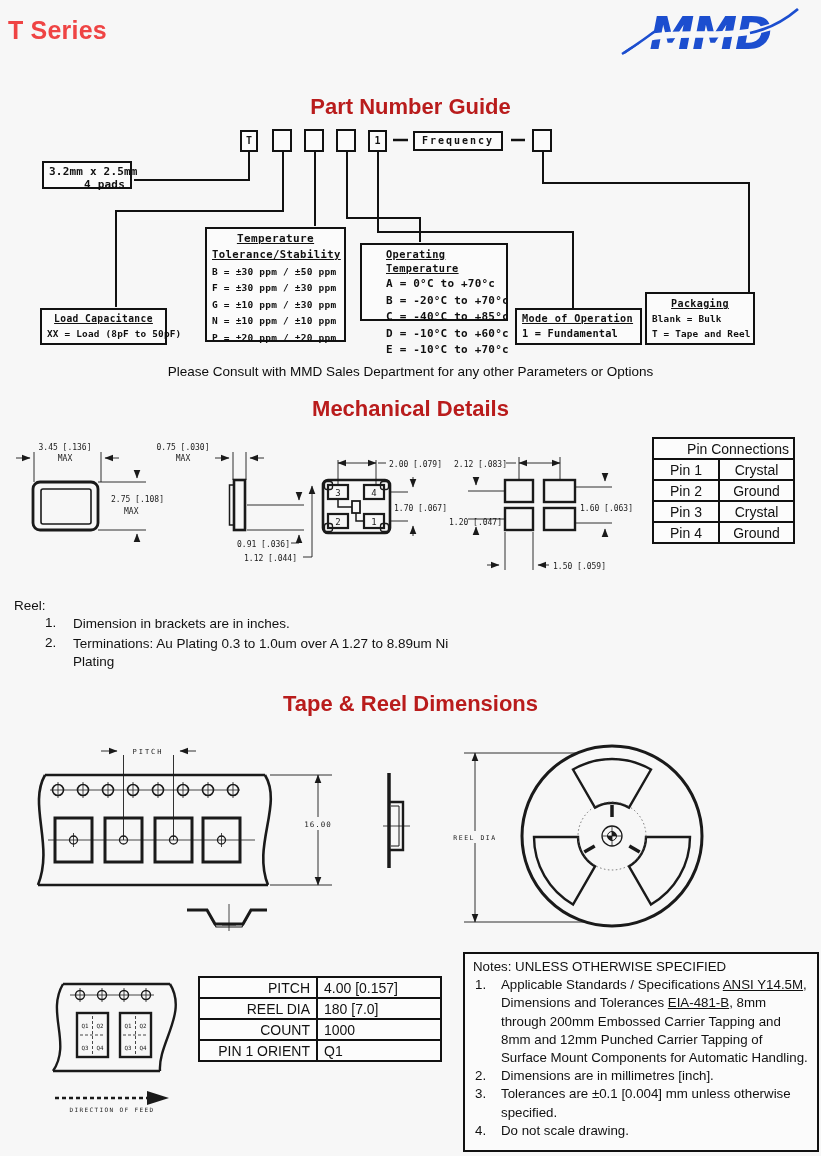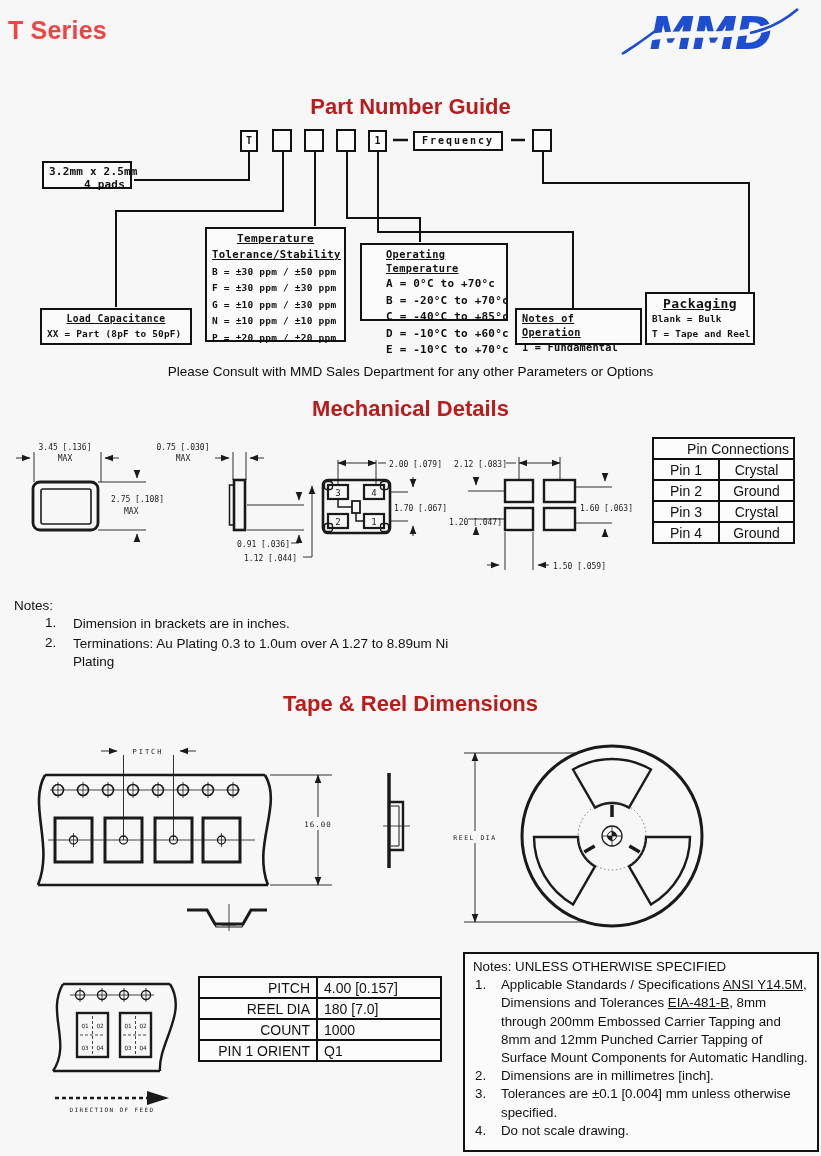--- a/index.html
+++ b/index.html
@@ -89,23 +89,23 @@
   <div class="codebox" style="left:336px;top:129px;width:20px;height:23px;"></div>
   <div class="codebox" style="left:368px;top:130px;width:19px;height:22px;line-height:18px;">1</div>
   <div class="freqbox" style="left:413px;top:131px;width:90px;height:20px;">Frequency</div>
   <div class="codebox" style="left:532px;top:129px;width:20px;height:23px;"></div>
 
   <div class="descbox" style="left:42px;top:161px;width:90px;height:28px;text-align:right;font-size:11px;font-weight:600;">
     <span class="r" style="line-height:13px;">3.2mm x 2.5mm</span>
     <span class="r" style="line-height:13px;">4 pads</span>
   </div>
 
-  <div class="descbox" style="left:40px;top:308px;width:152px;height:37px;">
+  <div class="descbox" style="left:40px;top:308px;width:127px;height:37px;">
     <span class="bt" style="font-size:9.6px;line-height:14px;">Load Capacitance</span>
-    <span class="r" style="font-size:9.4px;line-height:15px;">XX = Part (8pF to 50pF)</span>
+    <span class="r" style="font-size:9.4px;line-height:15px;">XX = Load (8pF to 50pF)</span>
   </div>
 
   <div class="descbox" style="left:205px;top:227px;width:141px;height:115px;">
     <span class="bt" style="font-size:11px;line-height:15px;">Temperature</span>
     <span class="bt" style="font-size:10.6px;line-height:16px;">Tolerance/Stability</span>
     <span class="r" style="font-size:9.5px;line-height:16.4px;margin-top:2px;">B = ±30 ppm / ±50 ppm</span>
     <span class="r" style="font-size:9.5px;line-height:16.4px;">F = ±30 ppm / ±30 ppm</span>
     <span class="r" style="font-size:9.5px;line-height:16.4px;">G = ±10 ppm / ±30 ppm</span>
     <span class="r" style="font-size:9.5px;line-height:16.4px;">N = ±10 ppm / ±10 ppm</span>
     <span class="r" style="font-size:9.5px;line-height:16.4px;">P = ±20 ppm / ±20 ppm</span>
@@ -114,26 +114,26 @@
   <div class="descbox" style="left:360px;top:243px;width:148px;height:78px;padding-left:24px;">
     <span class="bt" style="font-size:10.3px;line-height:14px;text-align:left;">Operating Temperature</span>
     <span class="r" style="font-size:11px;line-height:16.5px;margin-top:1px;">A = 0°C to +70°c</span>
     <span class="r" style="font-size:11px;line-height:16.5px;">B = -20°C to +70°c</span>
     <span class="r" style="font-size:11px;line-height:16.5px;">C = -40°C to +85°c</span>
     <span class="r" style="font-size:11px;line-height:16.5px;">D = -10°C to +60°c</span>
     <span class="r" style="font-size:11px;line-height:16.5px;">E = -10°C to +70°c</span>
   </div>
 
   <div class="descbox" style="left:515px;top:308px;width:127px;height:37px;">
-    <span class="bt" style="font-size:10.2px;line-height:14px;text-align:left;">Notes of Operation</span>
+    <span class="bt" style="font-size:10.2px;line-height:14px;text-align:left;">Mode of Operation</span>
     <span class="r" style="font-size:10.3px;line-height:15px;">1 = Fundamental</span>
   </div>
 
   <div class="descbox" style="left:645px;top:292px;width:110px;height:53px;">
-    <span class="bt" style="font-size:13px;line-height:15px;">Packaging</span>
+    <span class="bt" style="font-size:10px;line-height:15px;">Packaging</span>
     <span class="r" style="font-size:9.3px;line-height:15px;">Blank = Bulk</span>
     <span class="r" style="font-size:9.3px;line-height:15px;">T = Tape and Reel</span>
   </div>
 
   <div class="consult">Please Consult with MMD Sales Department for any other Parameters or Options</div>
 
   <h2 class="sec-title mech-title">Mechanical Details</h2>
 
   <svg class="abs" style="left:0;top:430px" width="821" height="180" viewBox="0 0 821 180">
     <defs>
@@ -271,21 +271,21 @@
           <td class="pin-c2">Crystal</td>
         </tr>
     <tr>
           <td class="pin-c1">Pin 4</td>
           <td class="pin-c2">Ground</td>
         </tr>
   </tbody>
     </table>
 
   <div class="mnotes">
-    <span class="nlabel">Notes:</span>
+    <span class="nlabel">Reel:</span>
     <div class="item">
       <span class="num">1.</span>
       <span class="txt">Dimension in brackets are in inches.</span>
     </div>
     <div class="item">
       <span class="num">2.</span>
       <span class="txt"><span>Terminations: Au Plating 0.3 to 1.0um over A 1.27 to 8.89um Ni</span><br><span>Plating</span></span>
     </div>
   </div>
 

